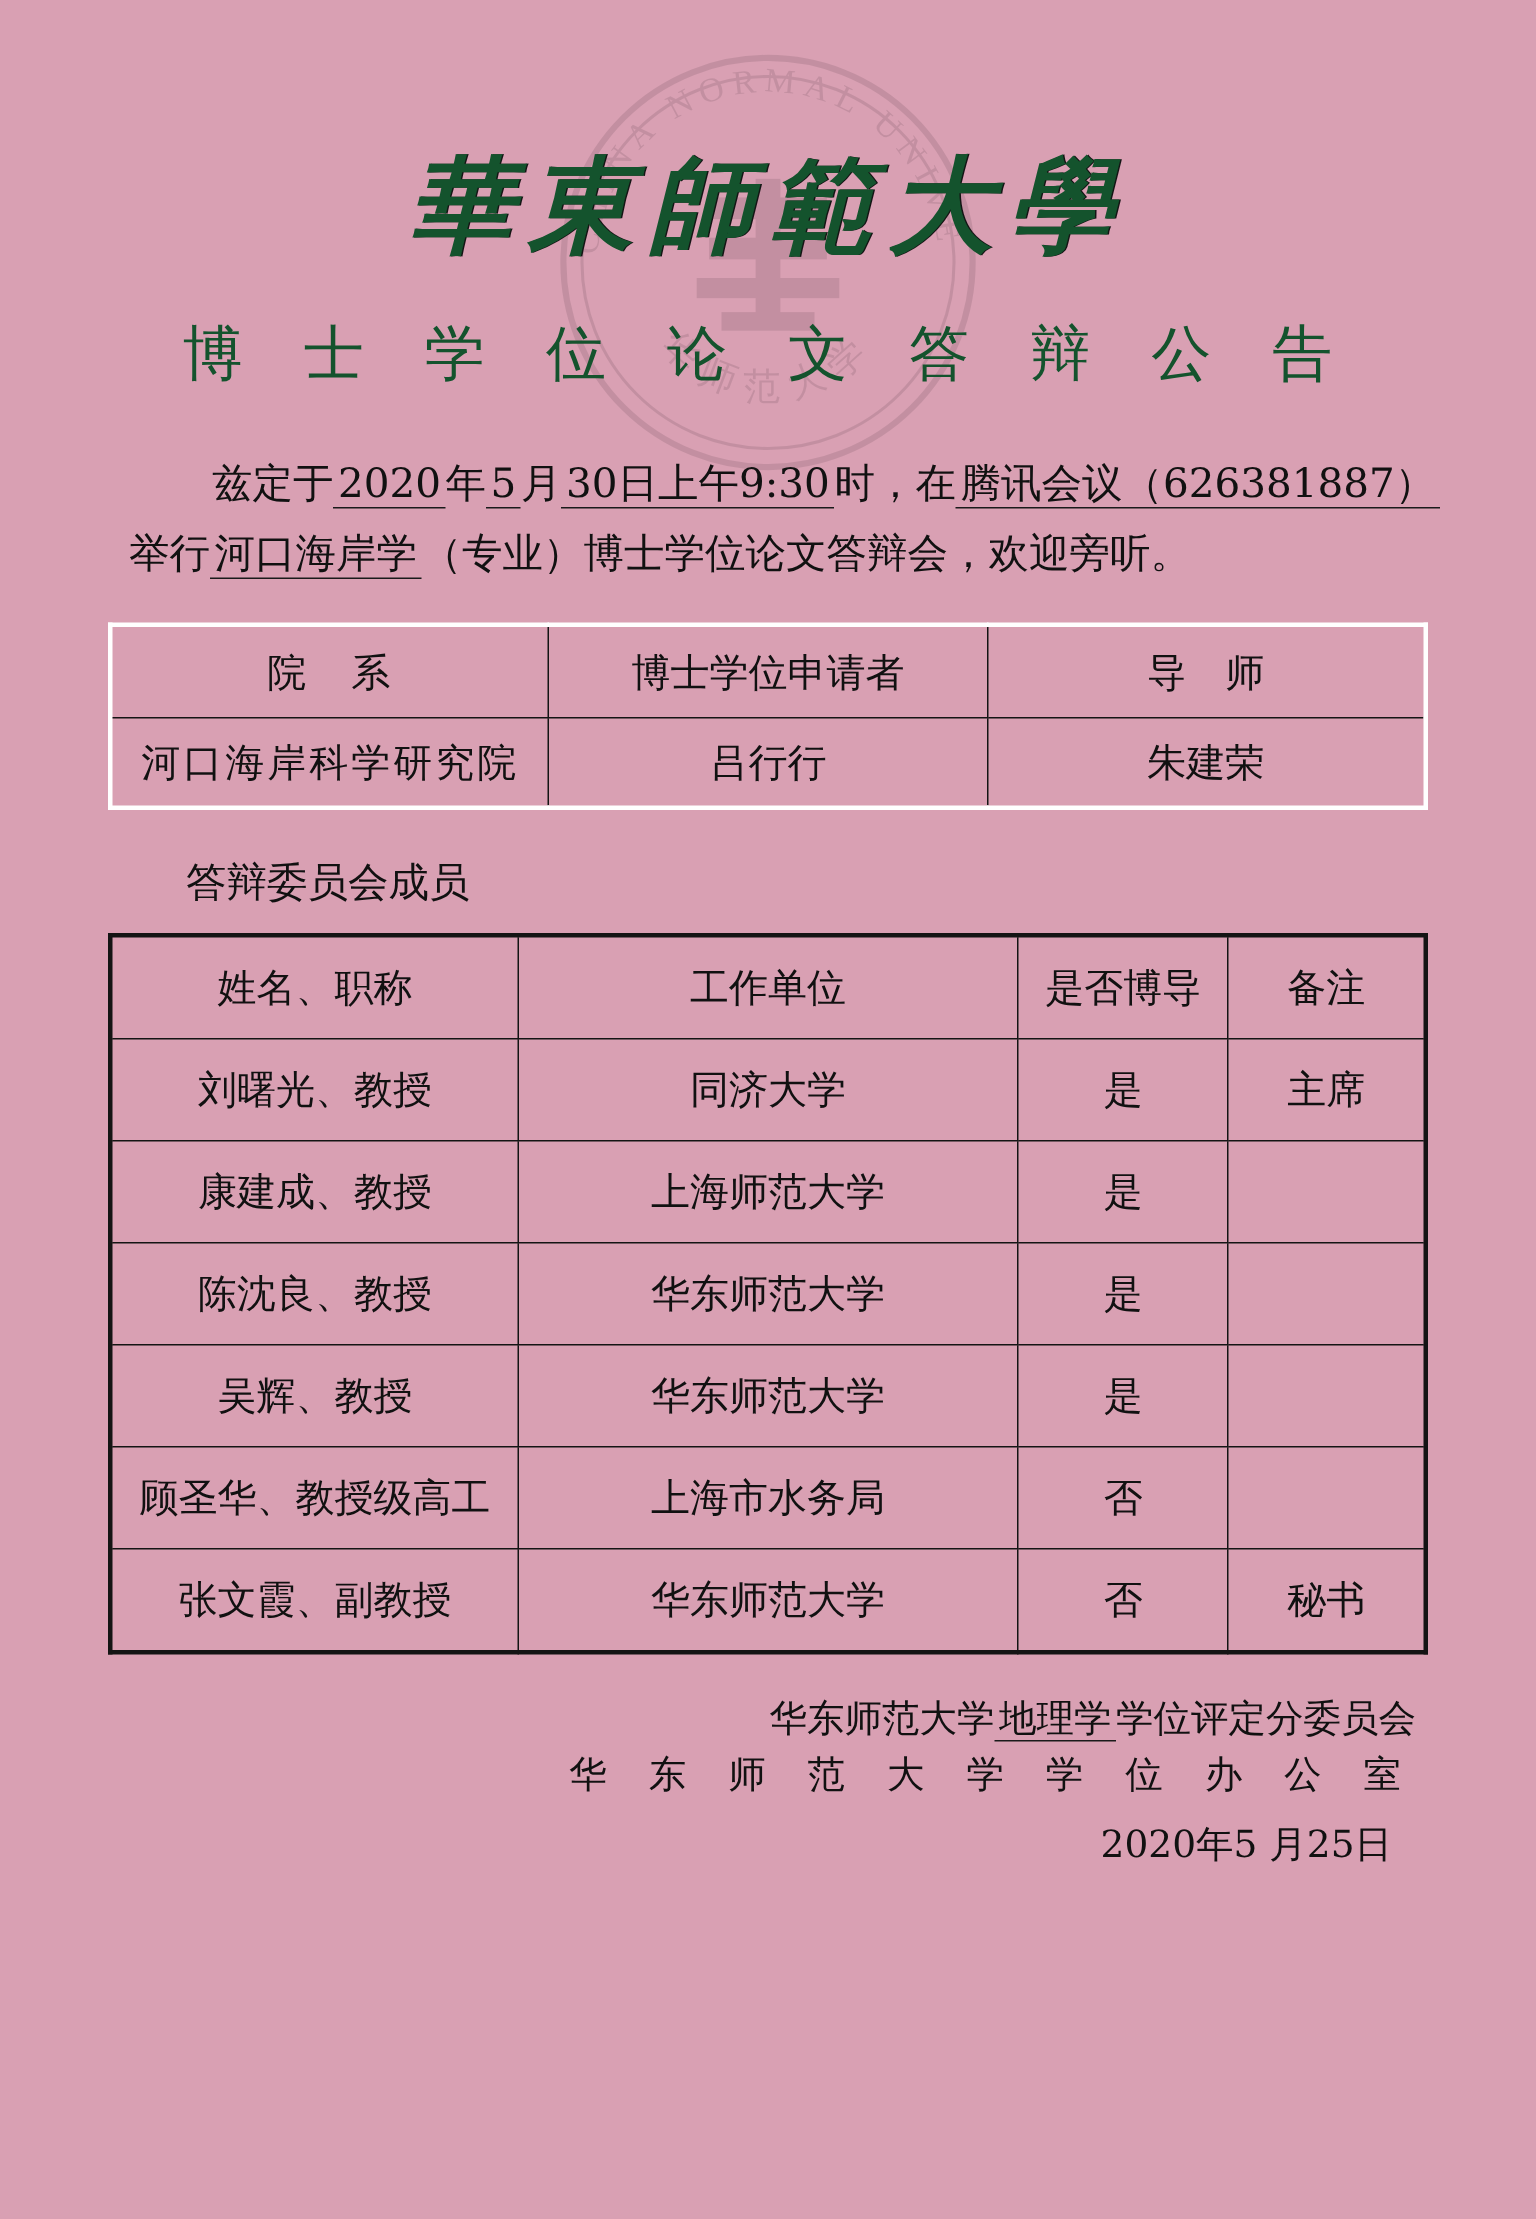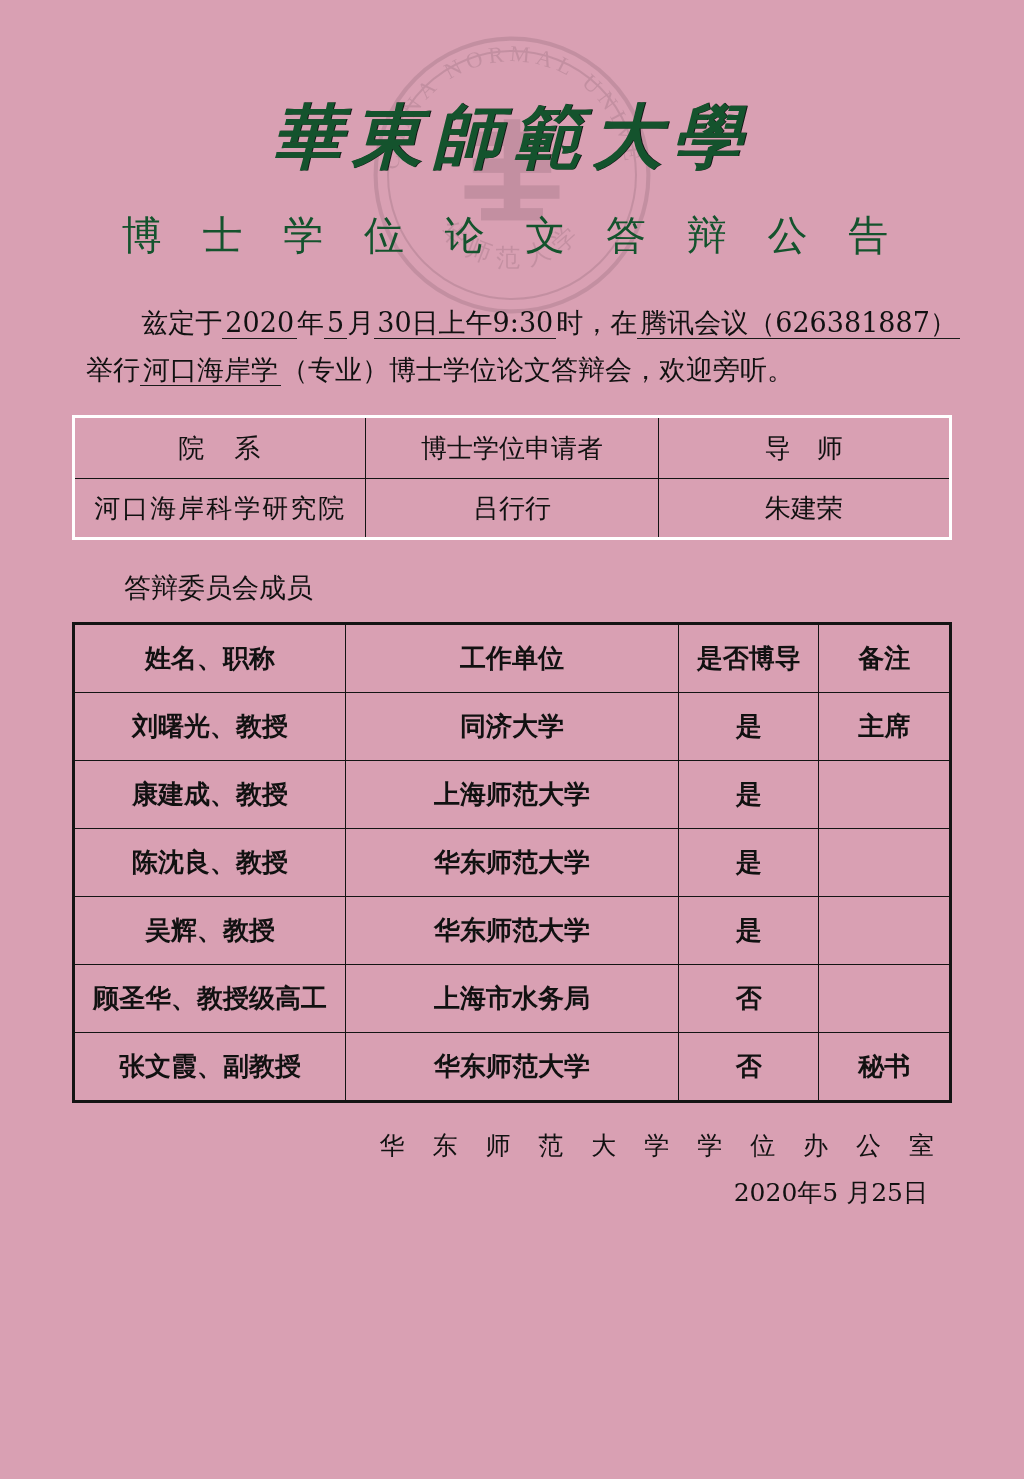--- a/index.html
+++ b/index.html
@@ -105,21 +105,21 @@
 
   .tbl-comm {
     margin-top: 16px;
     border: 3px solid #141414;
   }
   .tbl-comm td, .tbl-comm th {
     border: 1.5px solid #141414;
     text-align: center;
     font-size: 26px;
     height: 65px;
-    font-weight: bold;
+    font-weight: normal;
   }
 
   
   .footer {
     margin-top: 26px;
     font-size: 25px;
     text-align: right;
     padding-right: 8px;
   }
   .footer .f1 { letter-spacing: 0px; }
@@ -233,17 +233,20 @@
     <tr>
       <td>张文霞、副教授</td>
       <td>华东师范大学</td>
       <td>否</td>
       <td>秘书</td>
     </tr>
   </tbody>
     </table>
 
   <div class="footer">
+    <div class="f1">
+      <span>华东师范大学</span><span class="ul">地理学</span><span>学位评定分委员会</span>
+    </div>
     <div class="f2">华 东 师 范 大 学 学 位 办 公 室</div>
     <div class="f3">2020年5 月25日</div>
   </div>
 
 </div>
 
 </body></html>

